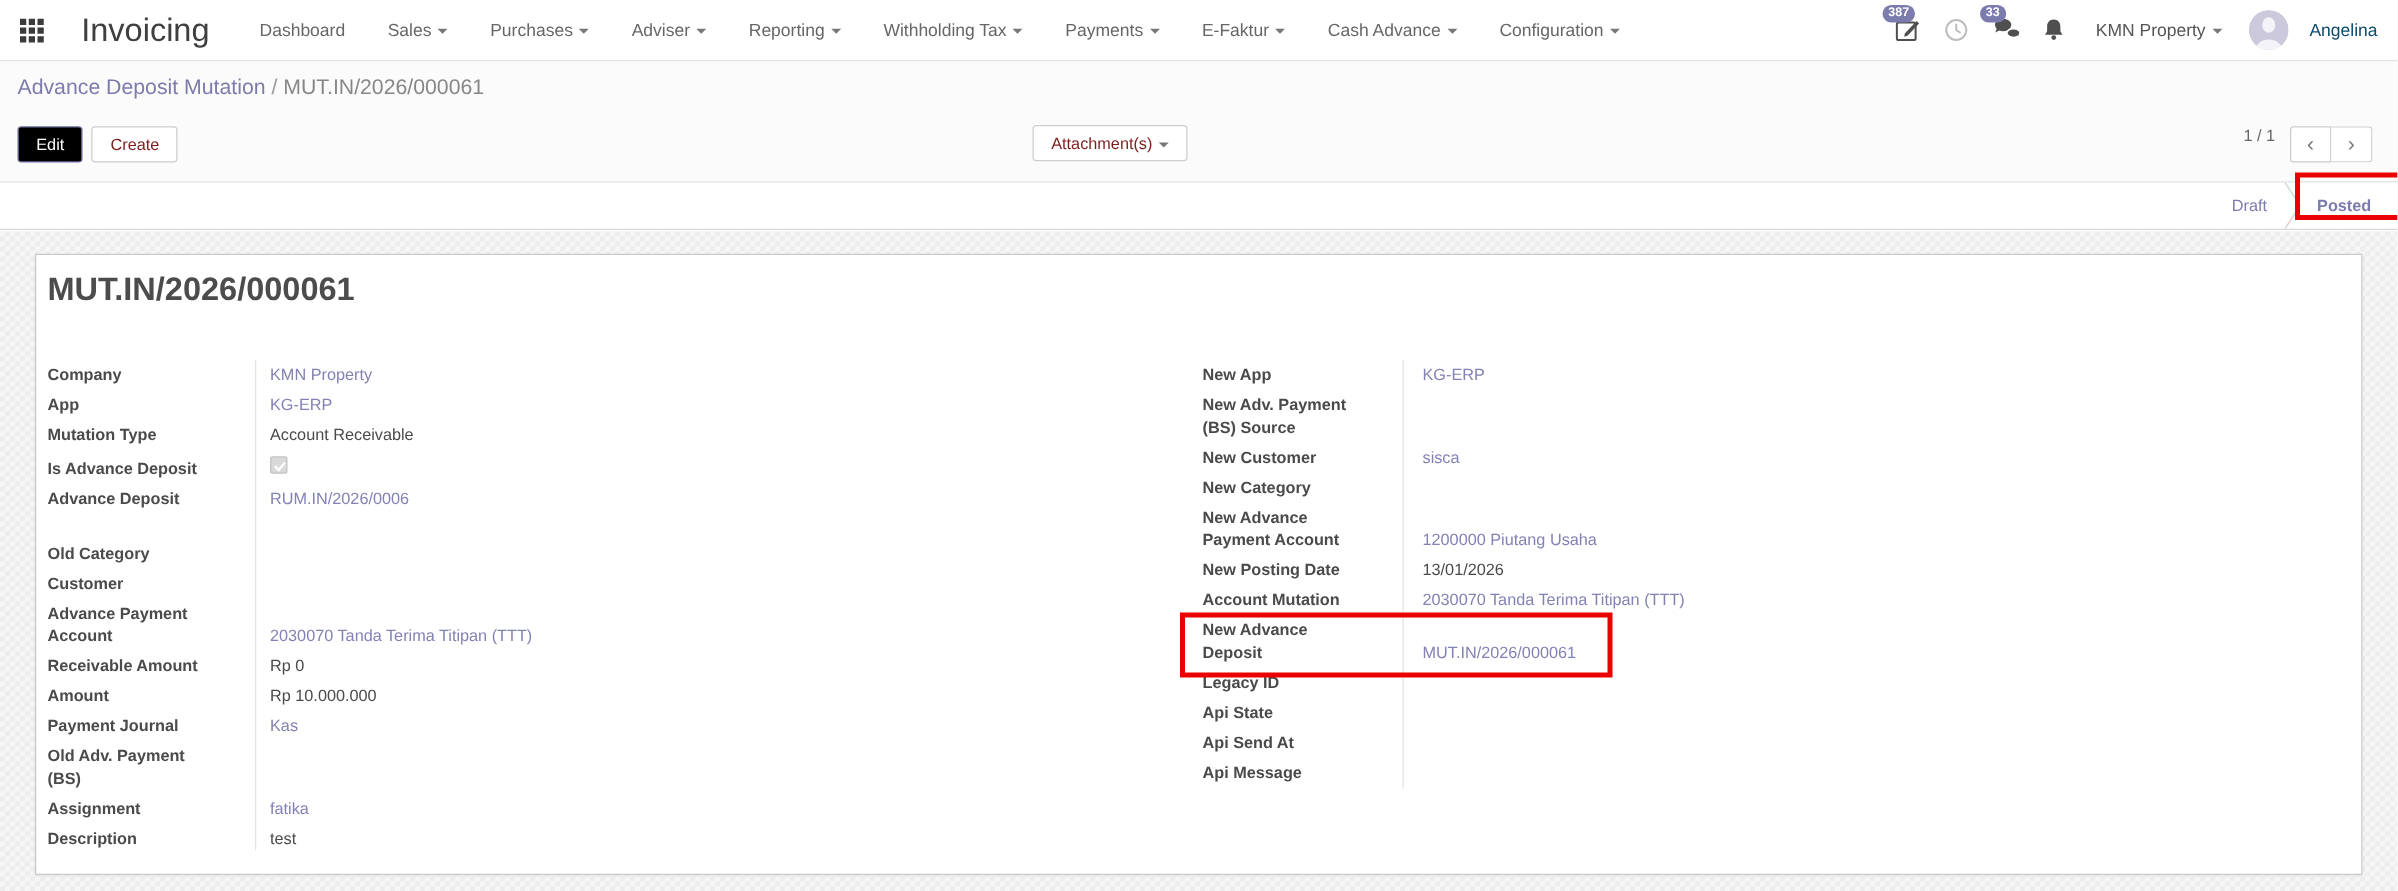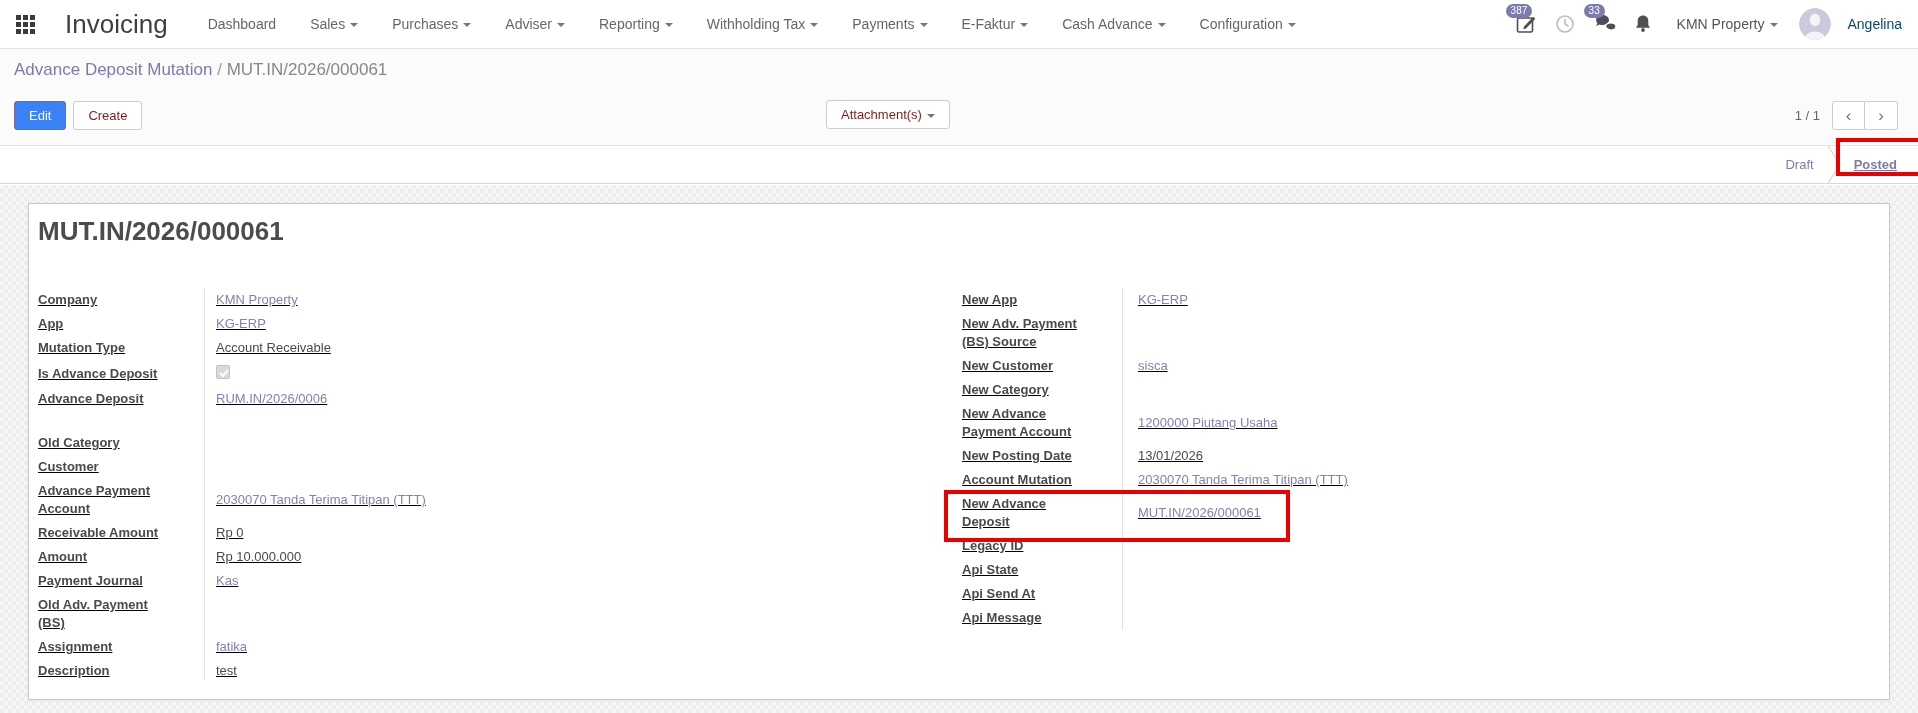--- a/index.html
+++ b/index.html
@@ -14,65 +14,65 @@
   .brand { font-size:26px; color:#3f3f3f; margin-left:30px; cursor:pointer; }
   .menu { display:flex; margin-left:40px; gap:34px; align-items:center; }
   .menu-item { font-size:14px; color:#666; white-space:nowrap; cursor:pointer; }
   .caret { display:inline-block; width:0; height:0; border-top:4px solid #777;
            border-left:4px solid transparent; border-right:4px solid transparent;
            margin-left:5px; vertical-align:middle; }
   .nav-right { margin-left:auto; display:flex; align-items:center; gap:17px; }
   .nav-icon { position:relative; width:22px; height:22px; color:#4f4f4f; cursor:pointer; }
   .nav-icon.dim { color:#bdbdbd; }
   .badge { position:absolute; top:-9px; left:-9px; background:#7c7bad; color:#fff; font-size:10px;
-           font-weight:normal; padding:1px 5px; border-radius:9px; line-height:12px; }
+           font-weight:bold; padding:1px 5px; border-radius:9px; line-height:12px; }
   .company-switch { font-size:14px; color:#555; cursor:pointer; white-space:nowrap; margin-left:6px; }
   .avatar { width:32px; height:32px; border-radius:50%; overflow:hidden; cursor:pointer; margin-left:4px; }
   .username { font-size:14px; color:#0c4a6e; cursor:pointer; }
 
   
   .control-panel { position:absolute; top:49px; left:0; right:0; height:96px; background:#fbfbfb; }
   .breadcrumb { position:absolute; left:14px; top:11px; font-size:17px; color:#999; white-space:nowrap; }
   .breadcrumb .bc-link { color:#7c7bad; cursor:pointer; }
   .breadcrumb .bc-current { color:#878787; }
   .btn-row { position:absolute; left:14px; top:52px; display:flex; gap:7px; }
   .btn { font-size:13px; padding:5px 14px; border-radius:3px; border:1px solid #cdcdcd;
          background:#fff; color:#7f1d1d; cursor:pointer; line-height:17px; }
-  .btn-primary { background:#3b82f6; border-color:#6e6c9d; color:#fff; }
+  .btn-primary { background:#000000; border-color:#6e6c9d; color:#fff; }
   .attach-wrap { position:absolute; left:826px; top:51px; }
-  .pager { position:absolute; right:20px; top:52px; display:flex; align-items:center; gap:12px; }
+  .pager { position:absolute; right:20px; top:52px; display:flex; gap:12px; }
   .pager-text { font-size:13px; color:#666; }
   .pager-btns { display:flex; }
   .pager-btn { width:33px; height:29px; background:#fff; border:1px solid #cdcdcd; color:#777;
                font-size:17px; line-height:27px; text-align:center; cursor:pointer; }
   .pager-btn:first-child { border-radius:3px 0 0 3px; }
   .pager-btn:last-child { border-radius:0 3px 3px 0; border-left:none; }
 
   
   .statusbar { position:absolute; top:145px; left:0; right:0; height:39px; background:#fff;
                border-top:1px solid #e2e2e2; border-bottom:1px solid #d8d8d8;
                display:flex; justify-content:flex-end; align-items:center; padding-right:8px; }
   .status { font-size:13px; color:#7c7bad; padding:0 13px; cursor:pointer; }
-  .status.active { font-weight:bold;text-decoration:underline; }
+  .status.active { font-weight:bold; }
   .status-arrow { height:37px; }
 
   
   .form-area { position:absolute; top:185px; left:0; right:0; bottom:0; background-color:#f6f6f6;
      background-image:
        linear-gradient(45deg,#ededed 25%,transparent 25%,transparent 75%,#ededed 75%),
        linear-gradient(45deg,#ededed 25%,transparent 25%,transparent 75%,#ededed 75%);
      background-size:8px 8px; background-position:0 0,4px 4px; }
   .sheet { position:absolute; left:28px; top:203px; width:1862px; height:497px; background:#fff;
            border:1px solid #c9c9c9; box-shadow:0 1px 3px rgba(0,0,0,.06); }
   .sheet-title { position:absolute; left:38px; top:216px; font-size:26px; font-weight:bold; color:#4c4c4c; }
 
   .fgroup { position:absolute; }
   .fgroup-left  { left:38px;  top:288px; width:780px; }
   .fgroup-right { left:962px; top:288px; width:540px; }
-  .frow { display:flex; align-items:center;text-decoration:underline; }
+  .frow { display:flex; align-items:flex-end; }
   .frow.gap-top { margin-top:20px; }
   .flabel { font-weight:bold; color:#4a4a4a; font-size:13px; line-height:18px; padding:3px 0; }
   .fgroup-left  .flabel { width:166px; padding-right:26px; }
   .fgroup-right .flabel { width:160px; padding-right:40px; }
   .fvalue { font-size:13px; line-height:18px; padding:3px 0 3px 12px; color:#4a4a4a; flex:1; }
   .fgroup-right .fvalue { padding-left:16px; }
   .link { color:#8282b5; cursor:pointer; }
   .vsep { position:absolute; width:1px; background:#e3e3e3; }
   .vsep-left  { left:204px;  top:288px; height:392px; }
   .vsep-right { left:1122px; top:288px; height:342px; }

